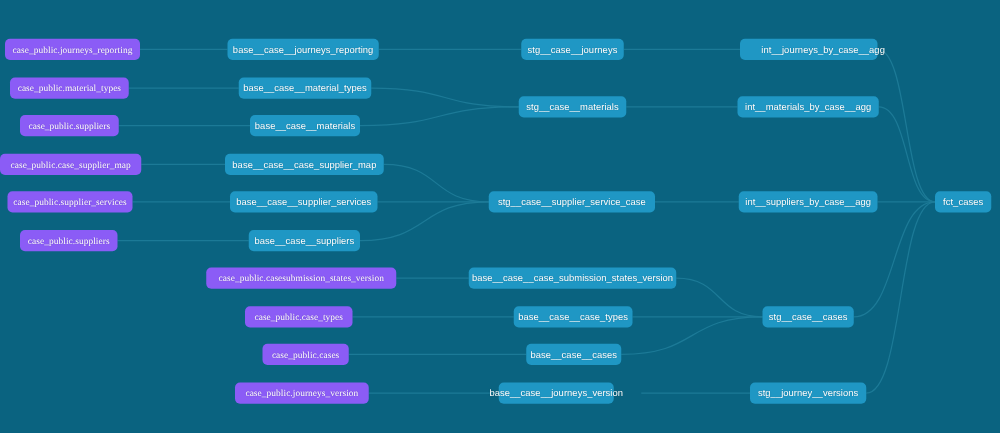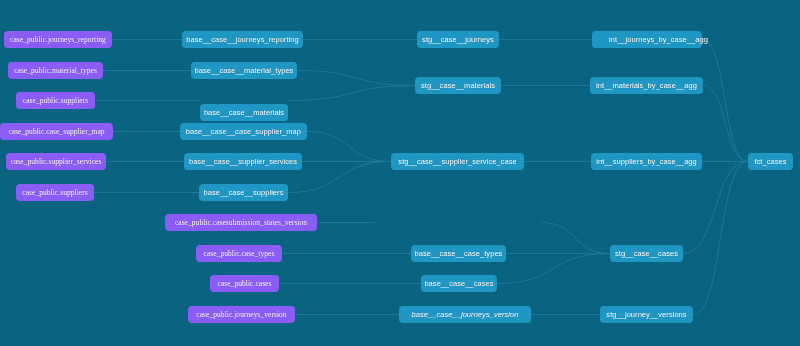--- a/index.html
+++ b/index.html
@@ -122,39 +122,42 @@
       </div>
       <div class="dag-node source" style="left: 188px; top: 306px; width: 107px;">
         <span>case_public.journeys_version</span>
       </div>
       <div class="dag-node model" style="left: 182px; top: 31px; width: 121px;">
         <span>base__case__journeys_reporting</span>
       </div>
       <div class="dag-node model" style="left: 191px; top: 62px; width: 106px; align-items: center;">
         <span>base__case__material_types</span>
       </div>
-      <div class="dag-node model" style="left: 200px; top: 92px; width: 88px; margin-top: 12px;">
+      <div class="dag-node model" style="left: 200px; top: 92px; width: 88px;">
         <span>base__case__materials</span>
       </div>
-      <div class="dag-node model" style="left: 180px; top: 123px; width: 127px; justify-content: flex-end;">
+      <div class="dag-node model" style="left: 180px; top: 123px; width: 127px;">
         <span>base__case__case_supplier_map</span>
       </div>
       <div class="dag-node model" style="left: 184px; top: 153px; width: 118px;">
         <span>base__case__supplier_services</span>
       </div>
       <div class="dag-node model" style="left: 199px; top: 184px; width: 89px;">
         <span>base__case__suppliers</span>
       </div>
+      <div class="dag-node model" style="left: 375px; top: 214px; width: 166px;">
+        <span>base__case__case_submission_states_version</span>
+      </div>
       <div class="dag-node model" style="left: 411px; top: 245px; width: 95px;">
         <span>base__case__case_types</span>
       </div>
       <div class="dag-node model" style="left: 421px; top: 275px; width: 76px;">
         <span>base__case__cases</span>
       </div>
-      <div class="dag-node model" style="left: 399px; top: 306px; width: 132px; font-style: italic;">
+      <div class="dag-node model" style="left: 399px; top: 306px; width: 92px;">
         <span>base__case__journeys_version</span>
       </div>
       <div class="dag-node model" style="left: 417px; top: 31px; width: 82px;">
         <span>stg__case__journeys</span>
       </div>
       <div class="dag-node model" style="left: 415px; top: 77px; width: 86px; justify-content: center;">
         <span>stg__case__materials</span>
       </div>
       <div class="dag-node model" style="left: 391px; top: 153px; width: 133px;">
         <span>stg__case__supplier_service_case</span>

